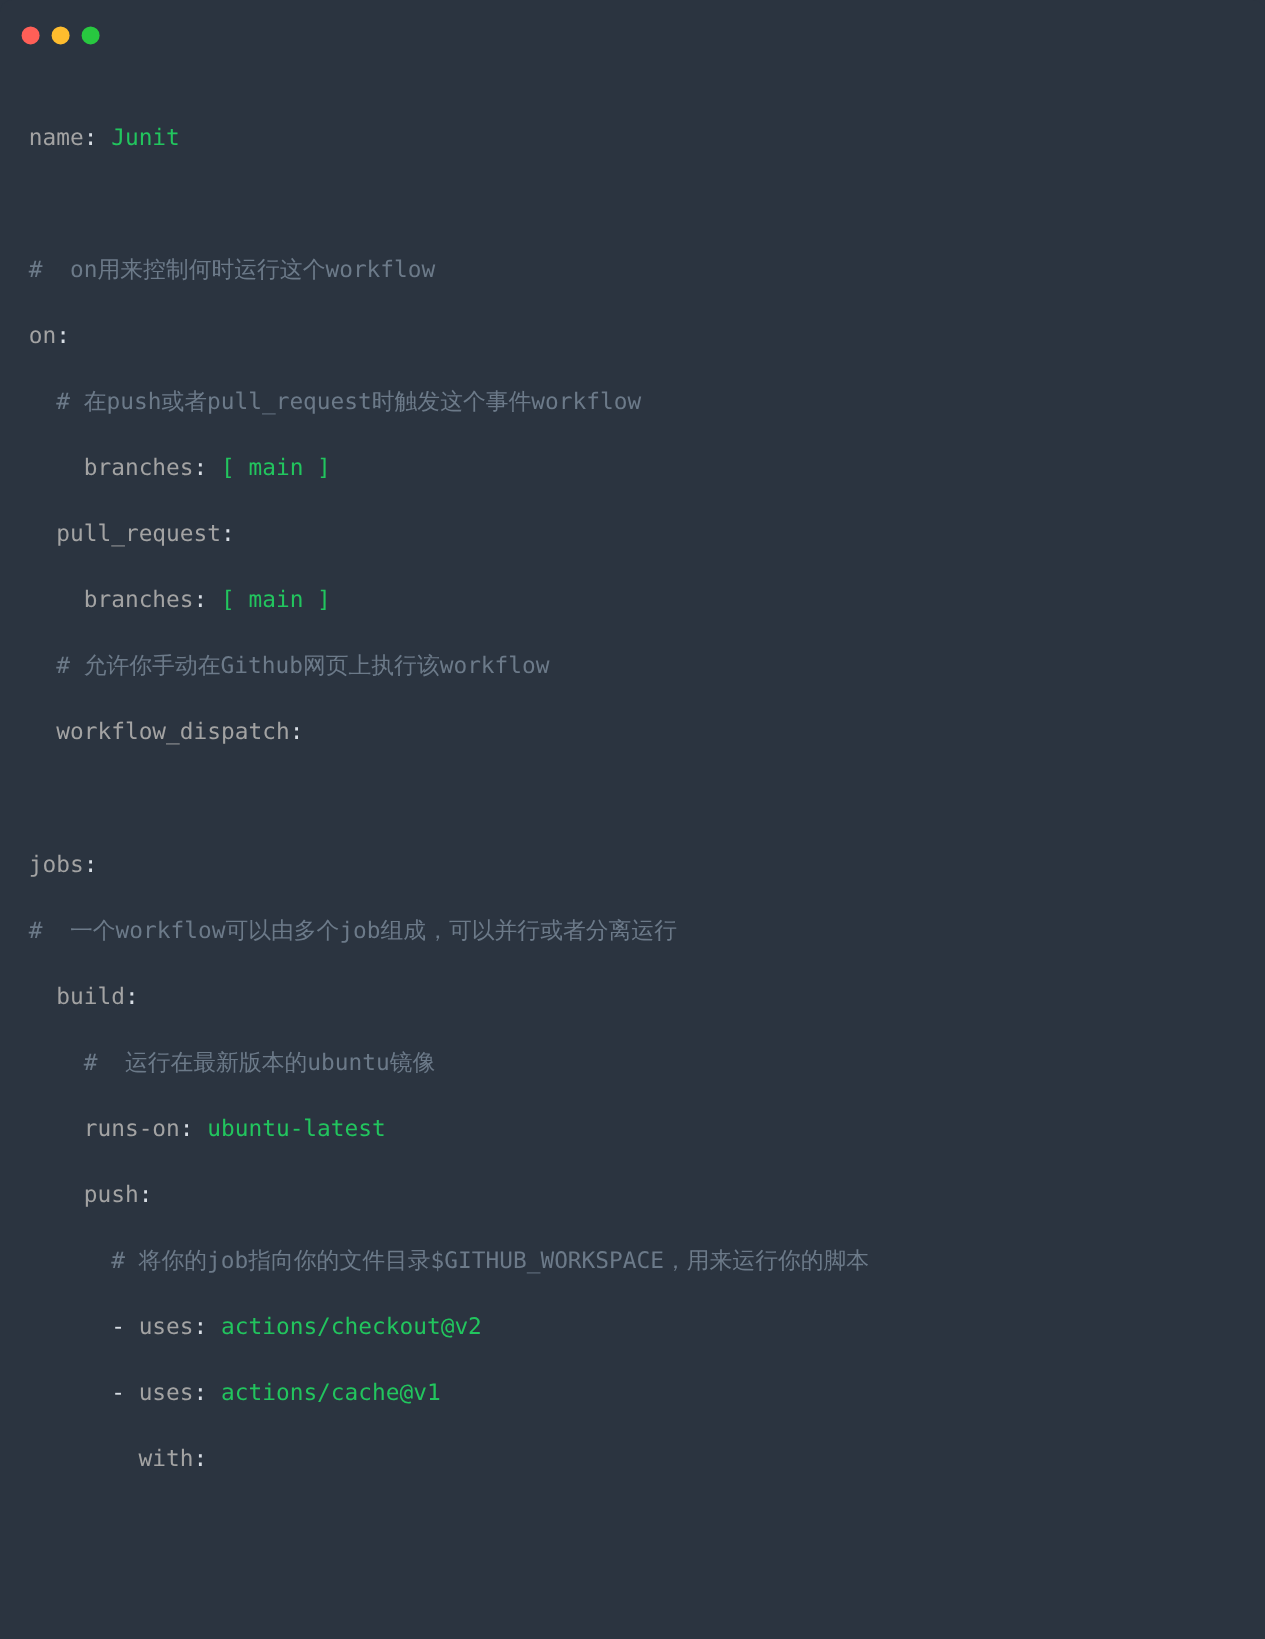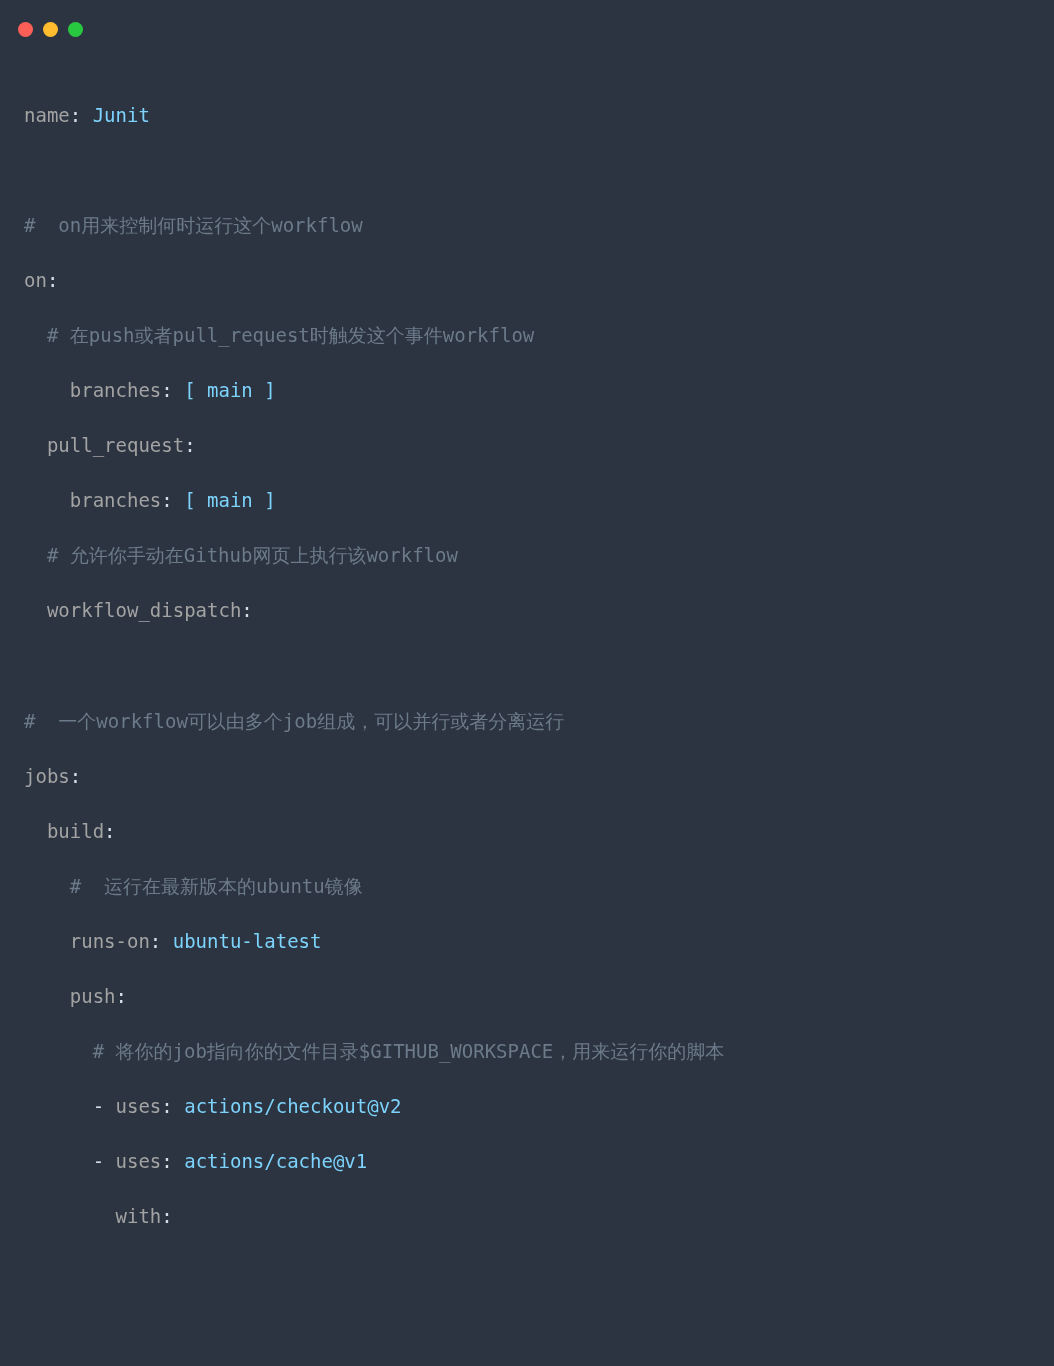--- a/index.html
+++ b/index.html
@@ -34,21 +34,21 @@
   .red    { background: #ff5f57; }
   .yellow { background: #febc2e; }
   .green  { background: #28c840; }
   .code {
     padding: 30px 24px 80px 24px;
     white-space: pre;
   }
   .k  { color: #a3a3a3; }  
   .c  { color: #6c7a89; text-align: right; }  
   .p  { color: #d7dde4; }  
-  .s  { color: #7dd3fc; }  
+  .s  { color: #22c55e; }  
   .line { display: block; }
 </style>
 </head>
 <body>
 
 <div class="window">
   <div class="titlebar">
     <div class="traffic-light red"></div>
     <div class="traffic-light yellow"></div>
     <div class="traffic-light green"></div>
@@ -59,22 +59,22 @@
 <span class="line"> </span>
 <span class="line"><span class="c">#  on用来控制何时运行这个workflow</span></span>
 <span class="line"><span class="k">on</span><span class="p">:</span></span>
 <span class="line">  <span class="c"># 在push或者pull_request时触发这个事件workflow</span></span>
 <span class="line">    <span class="k">branches</span><span class="p">:</span><span class="s"> [ main ]</span></span>
 <span class="line">  <span class="k">pull_request</span><span class="p">:</span></span>
 <span class="line">    <span class="k">branches</span><span class="p">:</span><span class="s"> [ main ]</span></span>
 <span class="line">  <span class="c"># 允许你手动在Github网页上执行该workflow</span></span>
 <span class="line">  <span class="k">workflow_dispatch</span><span class="p">:</span></span>
 <span class="line"> </span>
+<span class="line"><span class="k">jobs</span><span class="p">:</span></span>
 <span class="line"><span class="c">#  一个workflow可以由多个job组成，可以并行或者分离运行</span></span>
-<span class="line"><span class="k">jobs</span><span class="p">:</span></span>
 <span class="line">  <span class="k">build</span><span class="p">:</span></span>
 <span class="line">    <span class="c">#  运行在最新版本的ubuntu镜像</span></span>
 <span class="line">    <span class="k">runs-on</span><span class="p">:</span><span class="s"> ubuntu-latest</span></span>
 <span class="line">    <span class="k">push</span><span class="p">:</span></span>
 <span class="line">      <span class="c"># 将你的job指向你的文件目录$GITHUB_WORKSPACE，用来运行你的脚本</span></span>
 <span class="line">      <span class="p">- </span><span class="k">uses</span><span class="p">:</span><span class="s"> actions/checkout@v2</span></span>
 <span class="line">      <span class="p">- </span><span class="k">uses</span><span class="p">:</span><span class="s"> actions/cache@v1</span></span>
 <span class="line">        <span class="k">with</span><span class="p">:</span></span>
 
 

